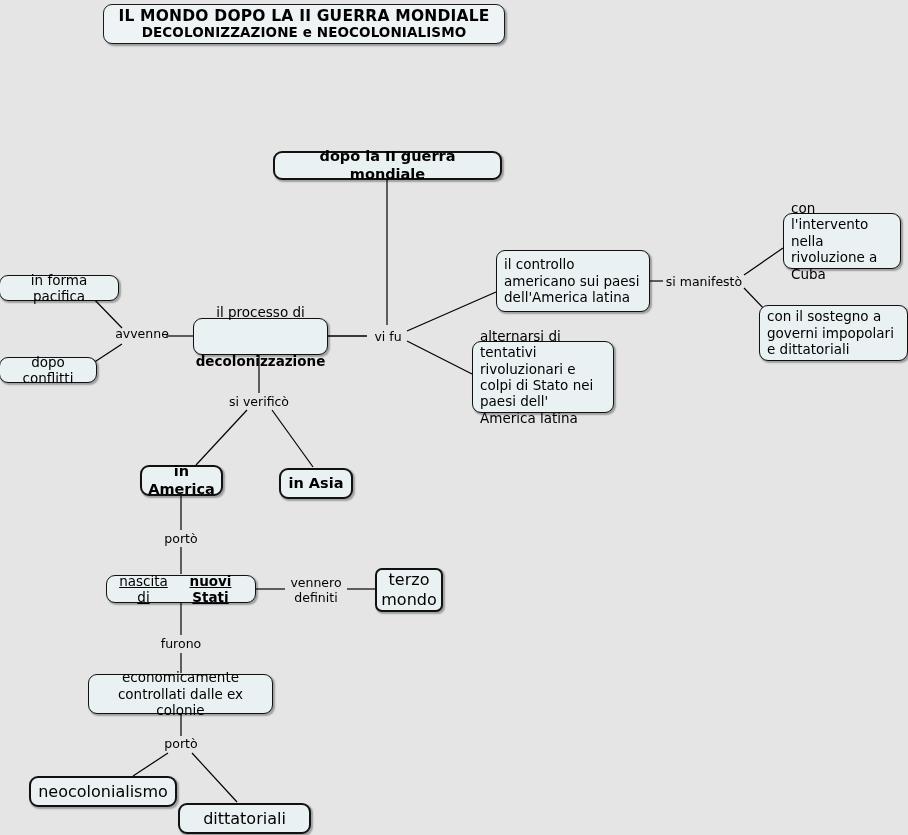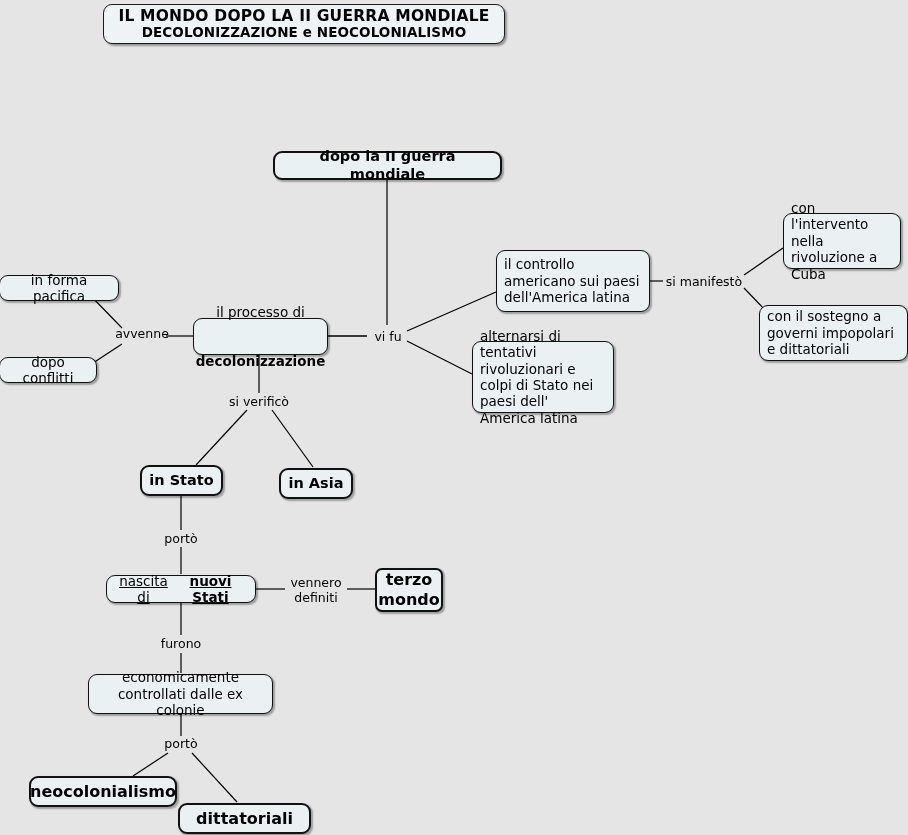--- a/index.html
+++ b/index.html
@@ -72,21 +72,21 @@
     font-size: 13.5px;
     line-height: 1.22;
     padding: 2px 7px;
   }
   .node.bold {
     font-weight: bold;
     border-width: 2px;
     font-size: 14.5px;
   }
   .node.bigbold {
-    font-weight: bold;
+    font-weight: normal;
     border-width: 2px;
     font-size: 16px;
   }
   .node.left-align {
     text-align: left;
   }
   .node .strong {
     font-weight: bold;
   }
   .node.rect {
@@ -178,21 +178,21 @@
   <div class="node" style="left:-1px; top:357px; width:98px; height:26px;">dopo conflitti</div>
 
   <div class="node left-align" style="left:496px; top:250px; width:154px; height:62px;">il controllo americano sui paesi dell'America latina</div>
 
   <div class="node left-align" style="left:472px; top:341px; width:142px; height:72px;">alternarsi di tentativi rivoluzionari e colpi di Stato nei paesi dell' America latina</div>
 
   <div class="node left-align" style="left:759px; top:305px; width:149px; height:56px;">con il sostegno a governi impopolari e dittatoriali</div>
 
   <div class="node left-align" style="left:783px; top:213px; width:118px; height:56px;">con l'intervento nella rivoluzione a Cuba</div>
 
-  <div class="node bold" style="left:140px; top:465px; width:83px; height:31px;">in Stato</div>
+  <div class="node bold" style="left:140px; top:465px; width:83px; height:31px;">in America</div>
 
   <div class="node bold" style="left:279px; top:468px; width:74px; height:31px;">in Asia</div>
 
   <div class="node" style="left:106px; top:575px; width:150px; height:28px;text-decoration:underline;">
     <span>nascita di </span>
       <span class="strong">nuovi Stati</span>
   </div>
 
   <div class="node bigbold rect" style="left:375px; top:568px; width:68px; height:44px; flex-direction:column;">
     <span>terzo</span>

